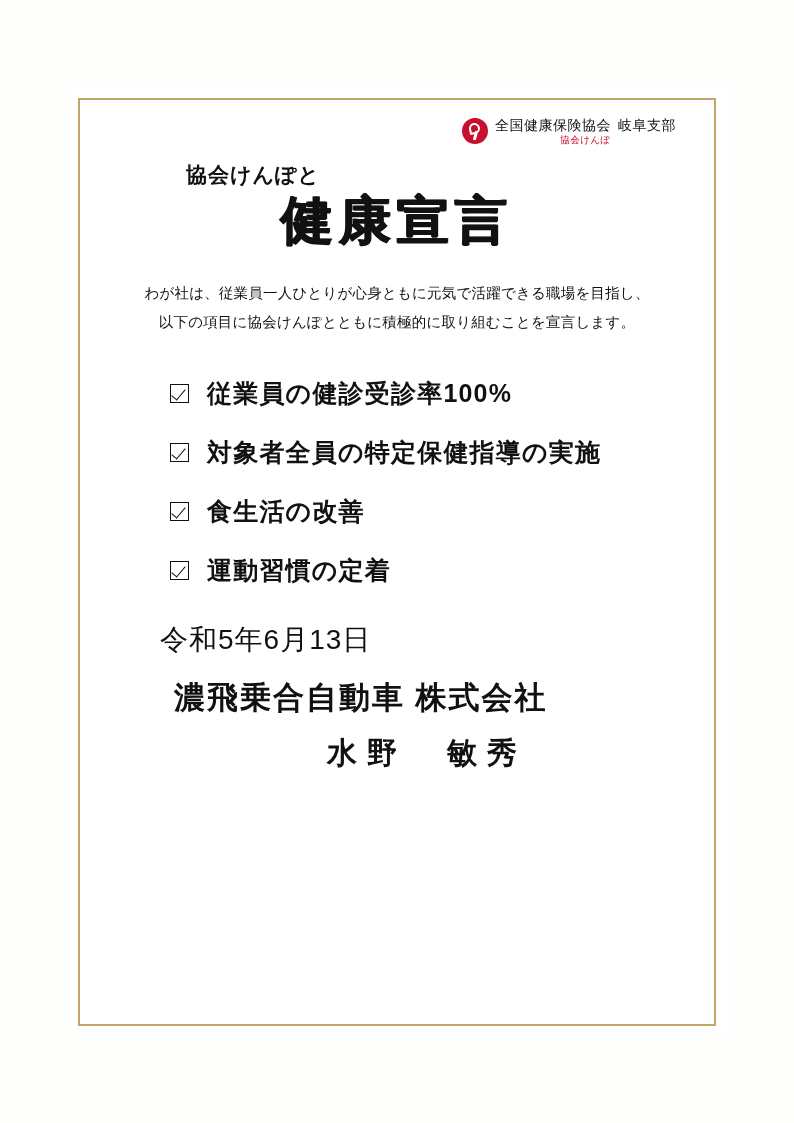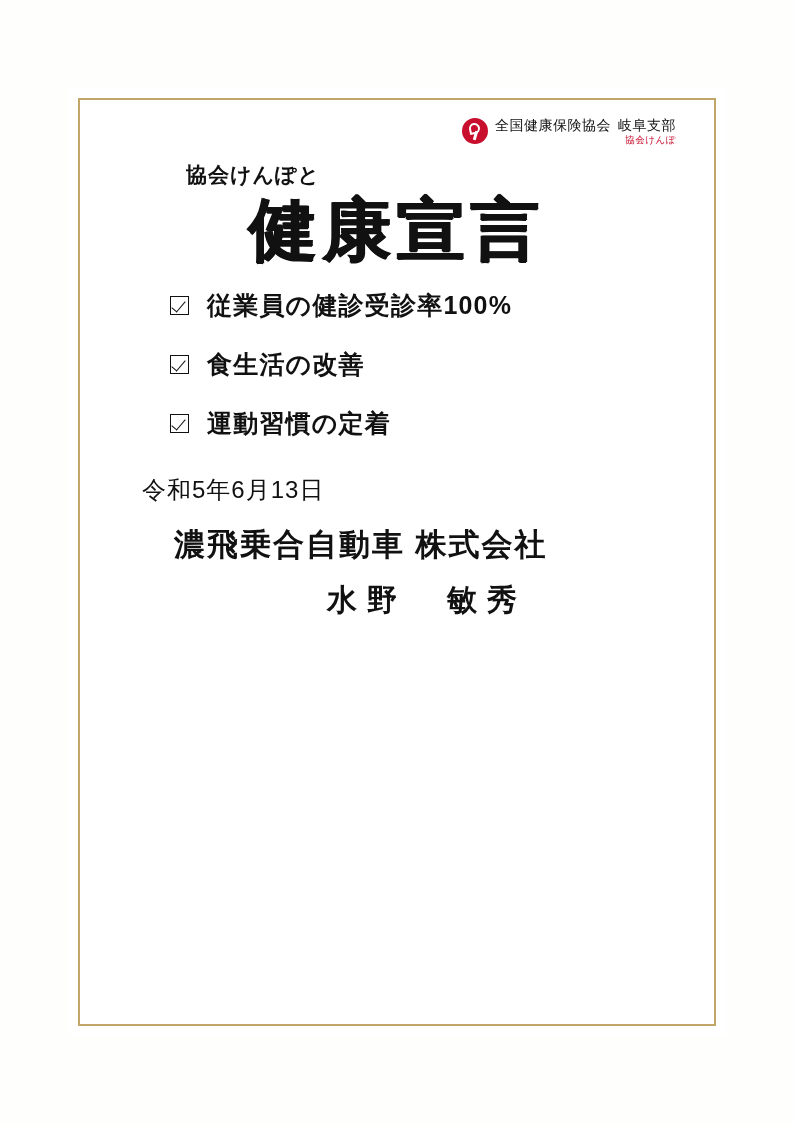--- a/index.html
+++ b/index.html
@@ -105,38 +105,38 @@
     letter-spacing: 0.5px;
     color: #111;
     white-space: nowrap;
   }
   .logo-line1 .branch {
     margin-left: 7px;
   }
   .logo-line2 {
     font-size: 9.5px;
     color: #c8102e;
-    text-align: right;
+    text-align: center;
     letter-spacing: 0.5px;
     margin-top: 2px;
   }
 
   
   .pretitle {
     margin-top: 16px;
     margin-left: 72px;
     font-size: 21px;
     font-weight: bold;
     letter-spacing: 1px;
     color: #111;
   }
   .maintitle {
     margin-top: 2px;
     text-align: center;
-    font-size: 68px;
+    font-size: 52px;
     font-weight: bold;
     letter-spacing: 6px;
     color: #111;
     line-height: 1.12;
     text-shadow:
       1px 0 0 #111,
       -1px 0 0 #111,
       0 1px 0 #111;
   }
 
@@ -145,21 +145,21 @@
     margin-top: 30px;
     text-align: center;
     font-size: 14.5px;
     line-height: 2.0;
     color: #111;
     letter-spacing: 0.2px;
   }
 
   
   .checklist {
-    margin-top: 22px;
+    margin-top: 40px;
     padding-left: 56px;
   }
   .check-item {
     display: flex;
     align-items: center;
     margin-bottom: 26px;
   }
   .checkbox {
     width: 19px;
     height: 19px;
@@ -183,22 +183,22 @@
   .check-label {
     font-size: 25px;
     font-weight: bold;
     letter-spacing: 1.2px;
     color: #111;
   }
 
   
   .date {
     margin-top: 34px;
-    margin-left: 28px;
-    font-size: 24px;
+    margin-left: 46px;
+    font-size: 28px;
     letter-spacing: 1px;
     color: #111;
   }
   .company {
     margin-top: 18px;
     text-align: left;
     padding-left: 60px;
     font-size: 31px;
     font-weight: bold;
     letter-spacing: 2px;
@@ -235,25 +235,33 @@
           </div>
           <div class="logo-line2">協会けんぽ</div>
         </div>
       </div>
     </div>
 
     <div class="pretitle">協会けんぽと</div>
 
     <div class="maintitle">健康宣言</div>
 
+    <div class="intro">
+      <div>わが社は、従業員一人ひとりが心身ともに元気で活躍できる職場を目指し、</div>
+      <div>以下の項目に協会けんぽとともに積極的に取り組むことを宣言します。</div>
+    </div>
 
     <div class="checklist">
       <div class="check-item">
         <span class="checkbox"></span>
         <span class="check-label">従業員の健診受診率100%</span>
+      </div>
+      <div class="check-item">
+        <span class="checkbox"></span>
+        <span class="check-label">対象者全員の特定保健指導の実施</span>
       </div>
       <div class="check-item">
         <span class="checkbox"></span>
         <span class="check-label">食生活の改善</span>
       </div>
       <div class="check-item">
         <span class="checkbox"></span>
         <span class="check-label">運動習慣の定着</span>
       </div>
     </div>

